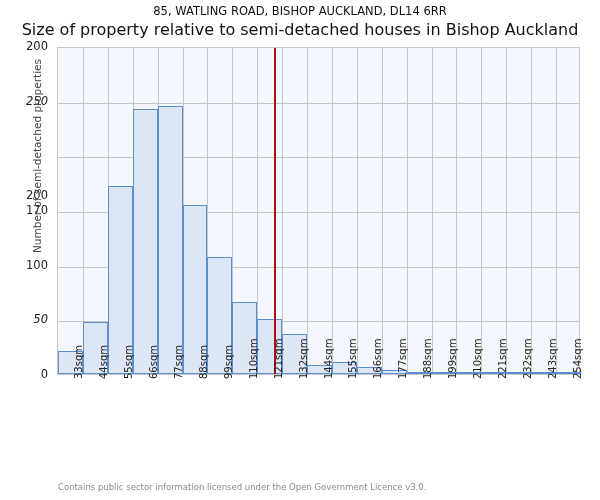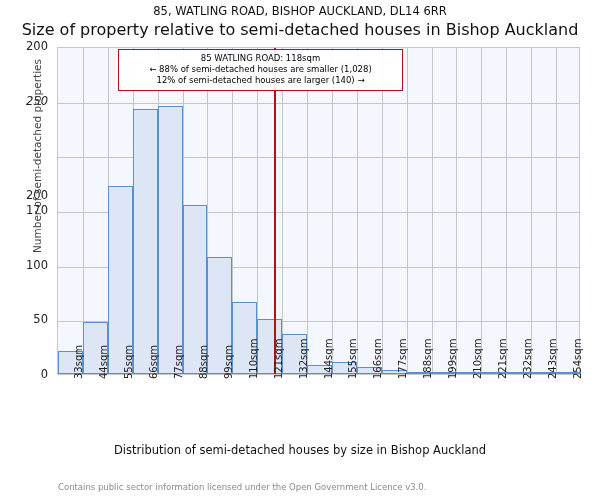--- a/index.html
+++ b/index.html
@@ -72,21 +72,21 @@
 </head>
 <body>
 
 <div id="root">
 
   <div class="title-line" id="title1">85, WATLING ROAD, BISHOP AUCKLAND, DL14 6RR</div>
   <div class="title-line" id="title2">Size of property relative to semi-detached houses in Bishop Auckland</div>
 
   <div id="yticks">
       <div class="ytick-lbl" style="top: 367px;">0</div>
-      <div class="ytick-lbl" style="top: 312.333px;">50</div>
+      <div class="ytick-lbl" style="top: 312.333px; font-style: italic;">50</div>
       <div class="ytick-lbl" style="top: 257.667px;">100</div>
       <div class="ytick-lbl" style="top: 203px;">170</div>
       <div class="ytick-lbl" style="top: 148.333px; margin-top: 40px;">200</div>
       <div class="ytick-lbl" style="top: 93.6667px; font-style: italic;">250</div>
       <div class="ytick-lbl" style="top: 39px;">200</div>
     </div>
 
   <div id="ylabel">Number of semi-detached properties</div>
 
   <div id="plot">
@@ -140,25 +140,20 @@
         <div class="bar" style="left: 423.381px; width: 24.9048px; height: 1px; background: transparent; border-color: rgb(90, 143, 208);"></div>
         <div class="bar" style="left: 448.286px; width: 24.9048px; height: 2px; background: rgb(220, 230, 245); border-color: rgb(90, 143, 208);"></div>
         <div class="bar" style="left: 473.19px; width: 24.9048px; height: 2px; background: rgb(220, 230, 245); border-color: rgb(90, 143, 208);"></div>
         <div class="bar" style="left: 498.095px; width: 24.9048px; height: 2.18667px; background: rgb(220, 230, 245); border-color: rgb(90, 143, 208);"></div>
       </div>
     <div id="marker">
       <div id="marker-line" style="left: 216.351px;"></div>
     </div>
   </div>
 
-  <div id="annot">
-    <div>85 WATLING ROAD: 118sqm</div>
-    <div>← 88% of semi-detached houses are smaller (1,028)</div>
-    <div>12% of semi-detached houses are larger (140) →</div>
-  </div>
 
   <div id="xticklabels">
       <div class="xtick-lbl" style="left: 73.4524px; top: 379px;">33sqm</div>
       <div class="xtick-lbl" style="left: 98.3571px; top: 379px;">44sqm</div>
       <div class="xtick-lbl" style="left: 123.262px; top: 379px;">55sqm</div>
       <div class="xtick-lbl" style="left: 148.167px; top: 379px;">66sqm</div>
       <div class="xtick-lbl" style="left: 173.071px; top: 379px;">77sqm</div>
       <div class="xtick-lbl" style="left: 197.976px; top: 379px;">88sqm</div>
       <div class="xtick-lbl" style="left: 222.881px; top: 379px;">99sqm</div>
       <div class="xtick-lbl" style="left: 247.786px; top: 379px;">110sqm</div>
@@ -170,16 +165,15 @@
       <div class="xtick-lbl" style="left: 397.214px; top: 379px;">177sqm</div>
       <div class="xtick-lbl" style="left: 422.119px; top: 379px;">188sqm</div>
       <div class="xtick-lbl" style="left: 447.024px; top: 379px;">199sqm</div>
       <div class="xtick-lbl" style="left: 471.929px; top: 379px;">210sqm</div>
       <div class="xtick-lbl" style="left: 496.833px; top: 379px;">221sqm</div>
       <div class="xtick-lbl" style="left: 521.738px; top: 379px;">232sqm</div>
       <div class="xtick-lbl" style="left: 546.643px; top: 379px;">243sqm</div>
       <div class="xtick-lbl" style="left: 571.548px; top: 379px;">254sqm</div>
     </div>
 
-  <div id="xlabel">Distribution of semi-detached houses by size in Bishop Auckland</div>
 
   <div class="footer-line" id="foot2">Contains public sector information licensed under the Open Government Licence v3.0.</div>
 </div>
 
 </body></html>

